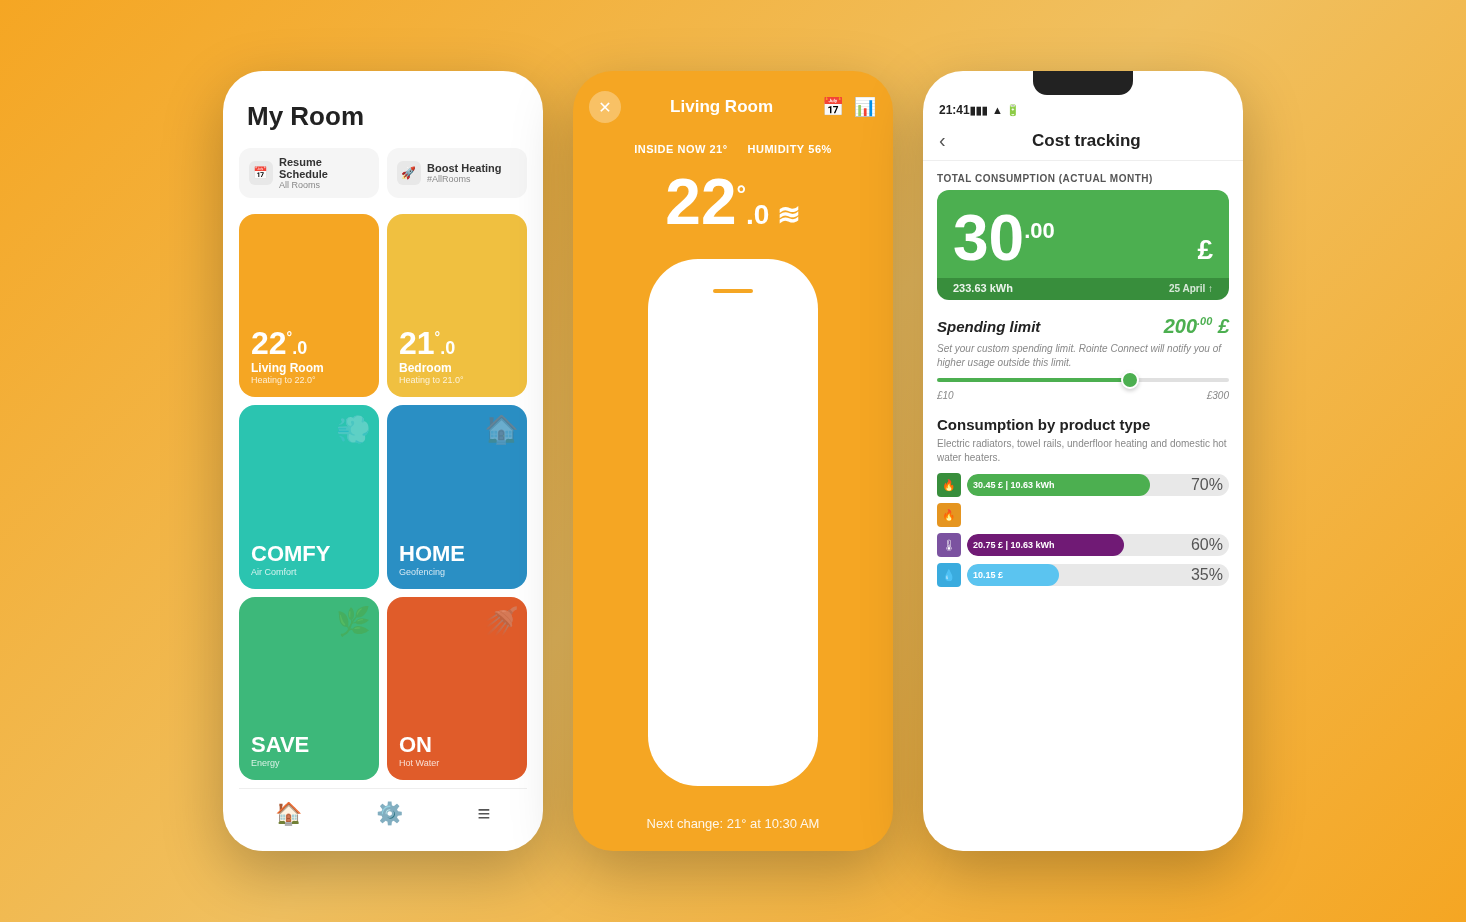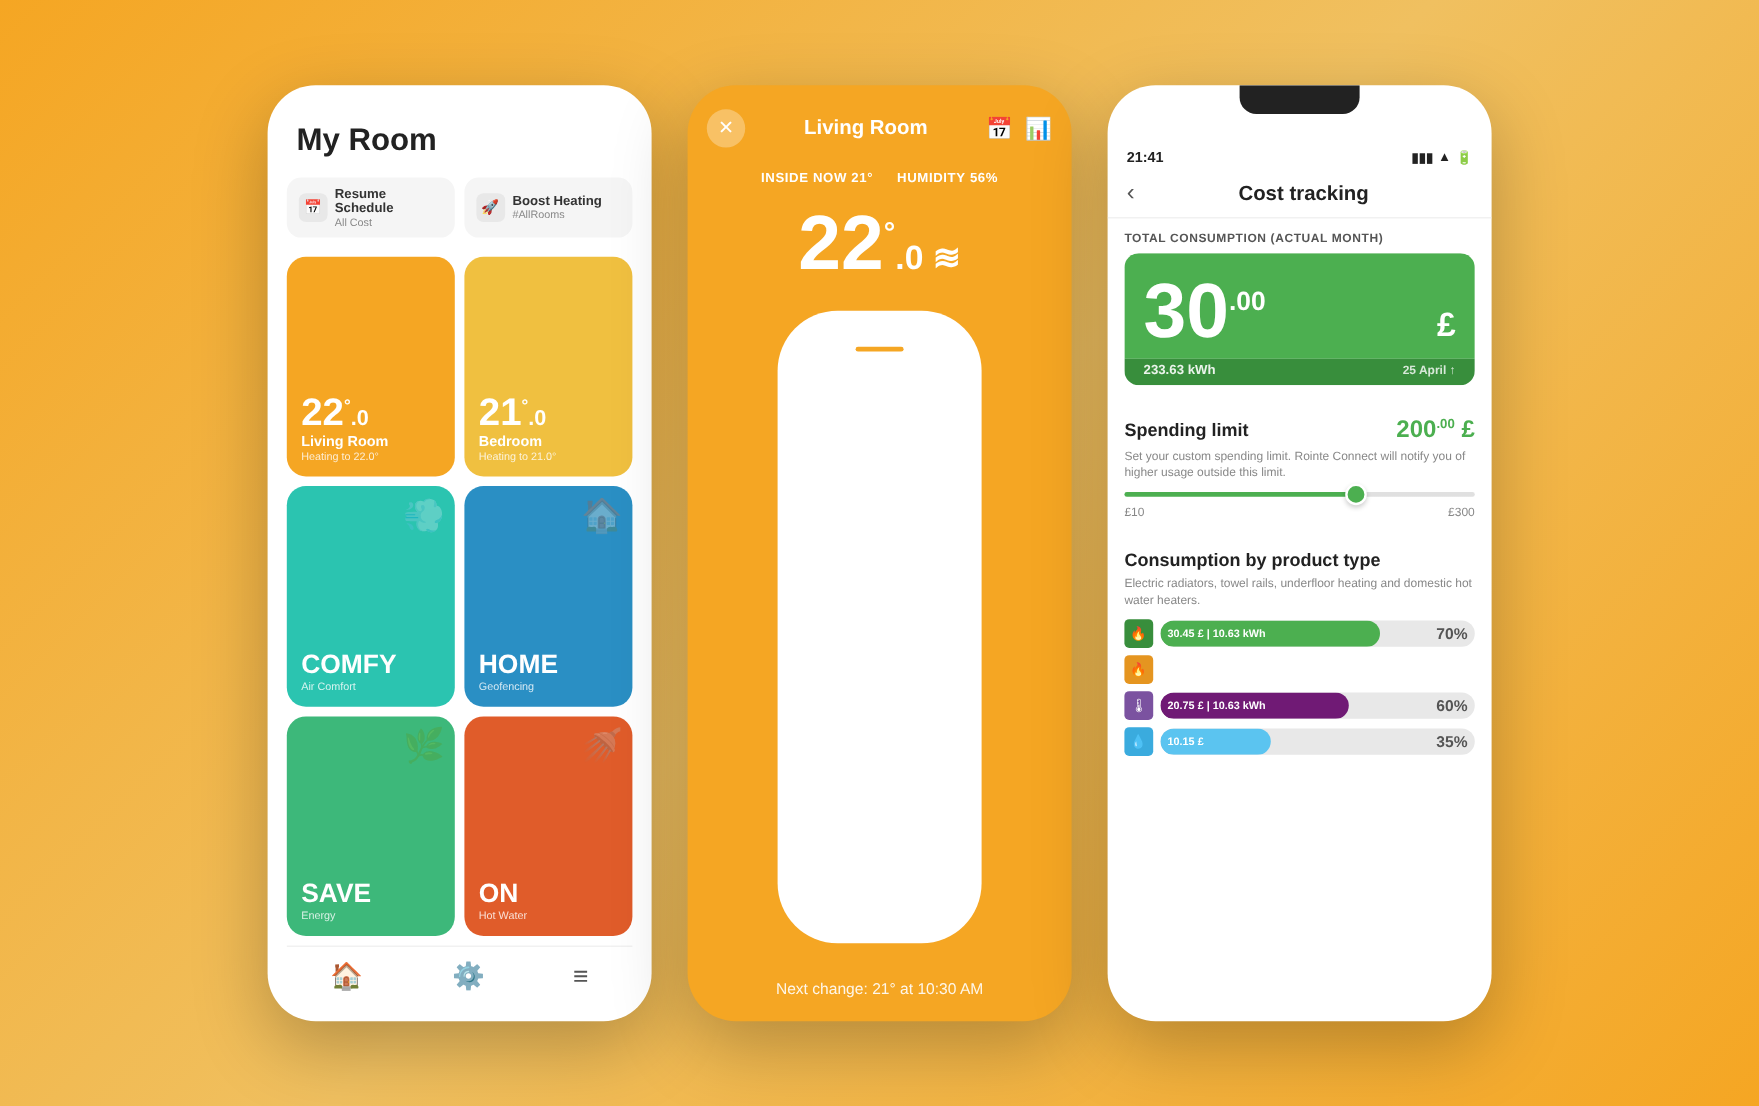--- a/index.html
+++ b/index.html
@@ -251,27 +251,25 @@
       height: 780px;
     }
     .phone3-inner {
       height: 100%;
       display: flex;
       flex-direction: column;
       overflow: hidden;
     }
     .phone3-status-bar {
       display: flex;
-      justify-content: space-between;
       align-items: center;
       padding: 8px 16px 4px;
       font-size: 12px;
       font-weight: 600;
       color: #222;
-      margin-top: 21px;
     }
     .status-icons {
       display: flex;
       gap: 4px;
       align-items: center;
       font-size: 11px;
     }
     .phone3-header {
       display: flex;
       align-items: center;
@@ -352,21 +350,22 @@
       color: rgba(255,255,255,0.8);
     }
     .progress-labels {
       display: flex;
       justify-content: space-between;
       font-size: 10px;
       color: #888;
     }
 
     .spending-section {
-      margin: 26px 0;
+      margin: 15px 0;
+      font-style: italic;
     }
     .spending-header {
       display: flex;
       justify-content: space-between;
       align-items: center;
       margin-bottom: 4px;
     }
     .spending-title {
       font-size: 15px;
       font-weight: 700;
@@ -461,22 +460,22 @@
       font-size: 9px;
       color: white;
       font-weight: 600;
       white-space: nowrap;
     }
     .bar-percent {
       position: absolute;
       right: 6px;
       top: 50%;
       transform: translateY(-50%);
-      font-size: 13px;
-      font-weight: 700;
+      font-size: 16px;
+      font-weight: 400;
       color: #555;
     }
 
     .stats-section {
       margin: 10px 0;
     }
     .stats-title {
       font-size: 15px;
       font-weight: 700;
       color: #222;
@@ -500,21 +499,21 @@
 
 <div class="phone phone1">
   <div class="phone1-inner">
     <div class="phone1-title">My Room</div>
 
     <div class="action-buttons">
       <div class="action-btn">
         <div class="action-btn-icon">📅</div>
         <div class="action-btn-text">
           <div class="main">Resume Schedule</div>
-          <div class="sub">All Cost</div>
+          <div class="sub">All Rooms</div>
         </div>
       </div>
       <div class="action-btn">
         <div class="action-btn-icon">🚀</div>
         <div class="action-btn-text">
           <div class="main">Boost Heating</div>
           <div class="sub">#AllRooms</div>
         </div>
       </div>
     </div>

